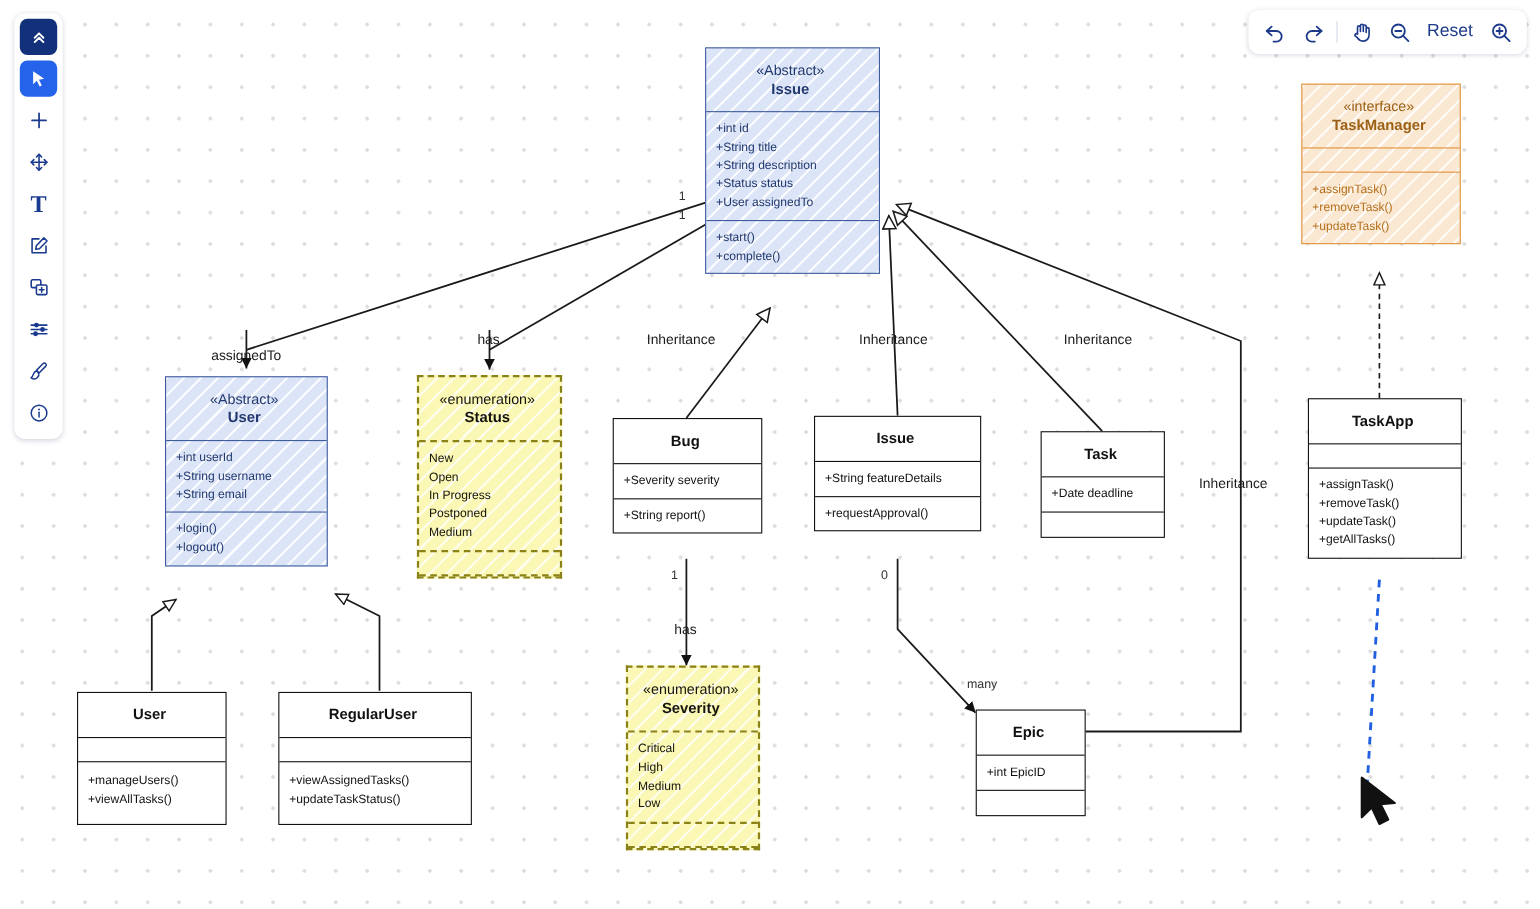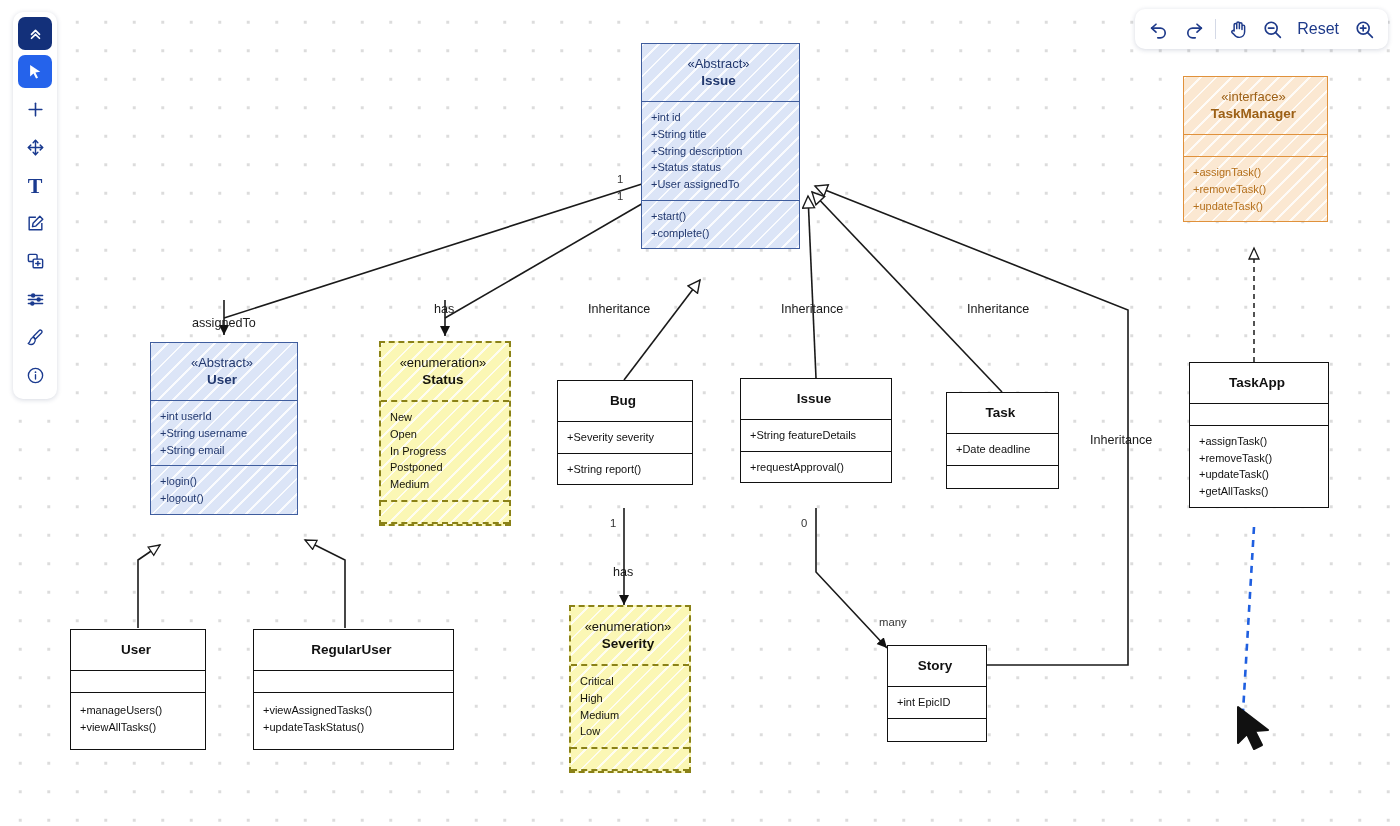--- a/index.html
+++ b/index.html
@@ -414,40 +414,40 @@
       <span>Task</span>
     </div>
     <div class="cmp">
       <div class="row">+Date deadline</div>
     </div>
     <div class="cmp empty"></div>
   </div>
 
   <div class="node" style="left:887px; top:645px; width:100px;">
     <div class="cmp title">
-      <span>Story</span>
+      <span>Epic</span>
     </div>
     <div class="cmp">
       <div class="row">+int EpicID</div>
     </div>
     <div class="cmp empty"></div>
   </div>
 
   <div class="node" style="left:70px; top:629px; width:136px;">
     <div class="cmp title">
       <span>User</span>
     </div>
     <div class="cmp empty"></div>
     <div class="cmp" style="padding-top:9px;padding-bottom:14px;">
       <div class="row">+manageUsers()</div>
       <div class="row">+viewAllTasks()</div>
     </div>
   </div>
 
-  <div class="node" style="left:253px; top:629px; width:201px;">
+  <div class="node" style="left:253px; top:629px; width:176px;">
     <div class="cmp title">
       <span>RegularUser</span>
     </div>
     <div class="cmp empty"></div>
     <div class="cmp" style="padding-top:9px;padding-bottom:14px;">
       <div class="row">+viewAssignedTasks()</div>
       <div class="row">+updateTaskStatus()</div>
     </div>
   </div>
 

